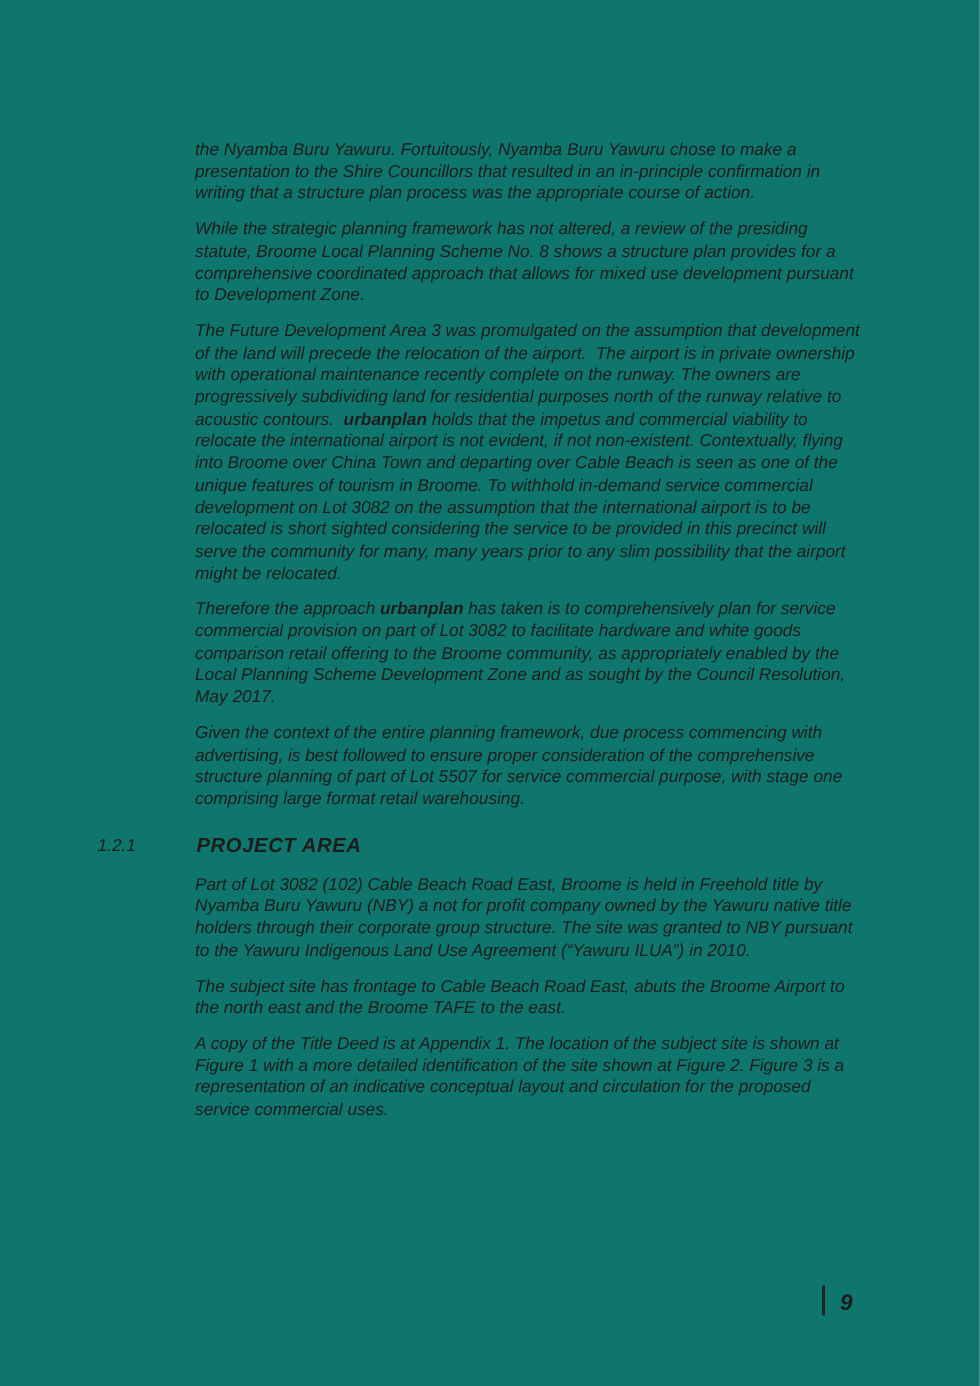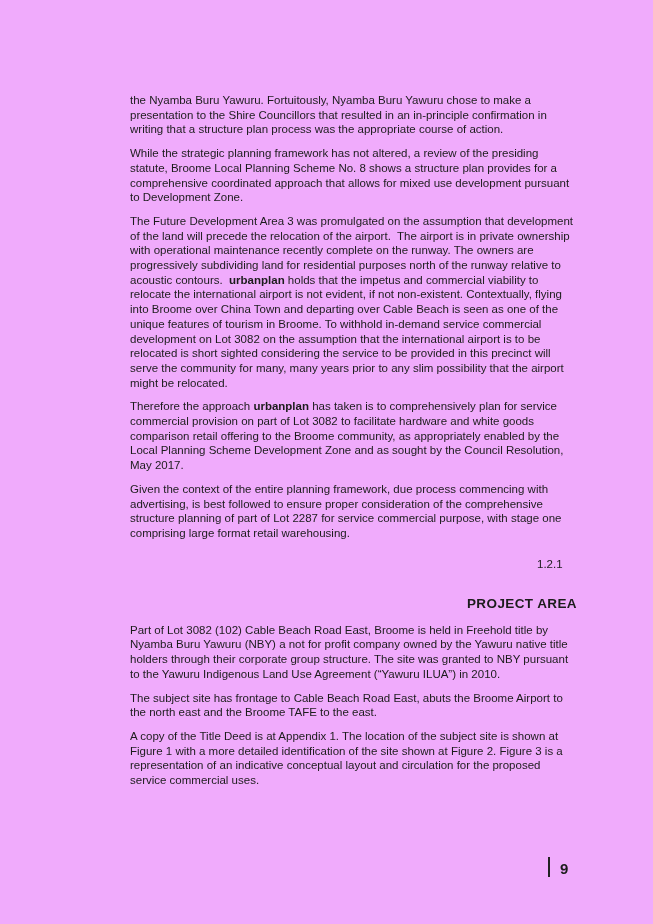--- a/index.html
+++ b/index.html
@@ -6,41 +6,41 @@
   body {
     width: 653px; height: 924px;
     background: #ffffff;
     font-family: "Liberation Sans", sans-serif;
     color: #1c1c1c;
     position: relative;
     overflow: hidden;
   }
   .page {
     position: absolute; inset: 0;
-    background: #f0abfc;
+    background: #0f766e;
+    font-style: italic;
   }
   .doc-body {
     position: absolute;
     left: 130px; top: 93px;
     width: 447px;
     font-size: 11.5px;
     line-height: 14.7px;
     text-align: left;
   }
   .para {
     margin: 0 0 9px 0;
     white-space: pre-wrap;
   }
   .para .b { font-weight: bold; }
   .heading {
     display: flex;
     align-items: flex-end;
     margin: 15px 0 11px -65px;
     line-height: 16px;
-    flex-direction: column;
   }
   .heading-num {
     width: 40px;
     flex: 0 0 40px;
     font-size: 11.5px;
     font-weight: 400;
   }
   .heading-title {
     font-size: 13.5px;
     font-weight: bold;
@@ -69,21 +69,21 @@
 </style>
 </head>
 <body>
 
 <div class="page">
   <div class="doc-body">
       <p class="para"><span>the Nyamba Buru Yawuru. Fortuitously, Nyamba Buru Yawuru chose to make a presentation to the Shire Councillors that resulted in an in-principle confirmation in writing that a structure plan process was the appropriate course of action.</span></p>
       <p class="para"><span>While the strategic planning framework has not altered, a review of the presiding statute, Broome Local Planning Scheme No. 8 shows a structure plan provides for a comprehensive coordinated approach that allows for mixed use development pursuant to Development Zone.</span></p>
       <p class="para"><span>The Future Development Area 3 was promulgated on the assumption that development of the land will precede the relocation of the airport.  The airport is in private ownership with operational maintenance recently complete on the runway. The owners are progressively subdividing land for residential purposes north of the runway relative to acoustic contours.  </span><span class="b">urbanplan</span><span> holds that the impetus and commercial viability to relocate the international airport is not evident, if not non-existent. Contextually, flying into Broome over China Town and departing over Cable Beach is seen as one of the unique features of tourism in Broome. To withhold in-demand service commercial development on Lot 3082 on the assumption that the international airport is to be relocated is short sighted considering the service to be provided in this precinct will serve the community for many, many years prior to any slim possibility that the airport might be relocated.</span></p>
       <p class="para"><span>Therefore the approach </span><span class="b">urbanplan</span><span> has taken is to comprehensively plan for service commercial provision on part of Lot 3082 to facilitate hardware and white goods comparison retail offering to the Broome community, as appropriately enabled by the Local Planning Scheme Development Zone and as sought by the Council Resolution, May 2017.</span></p>
-      <p class="para"><span>Given the context of the entire planning framework, due process commencing with advertising, is best followed to ensure proper consideration of the comprehensive structure planning of part of Lot 2287 for service commercial purpose, with stage one comprising large format retail warehousing.</span></p>
+      <p class="para"><span>Given the context of the entire planning framework, due process commencing with advertising, is best followed to ensure proper consideration of the comprehensive structure planning of part of Lot 5507 for service commercial purpose, with stage one comprising large format retail warehousing.</span></p>
       <div class="heading">
         <span class="heading-num">1.2.1</span>
         <span class="heading-title">PROJECT AREA</span>
       </div>
       <p class="para"><span>Part of Lot 3082 (102) Cable Beach Road East, Broome is held in Freehold title by Nyamba Buru Yawuru (NBY) a not for profit company owned by the Yawuru native title holders through their corporate group structure. The site was granted to NBY pursuant to the Yawuru Indigenous Land Use Agreement (“Yawuru ILUA”) in 2010.</span></p>
       <p class="para"><span>The subject site has frontage to Cable Beach Road East, abuts the Broome Airport to the north east and the Broome TAFE to the east.</span></p>
       <p class="para"><span>A copy of the Title Deed is at Appendix 1. The location of the subject site is shown at Figure 1 with a more detailed identification of the site shown at Figure 2. Figure 3 is a representation of an indicative conceptual layout and circulation for the proposed service commercial uses.</span></p>
     </div>
   <div class="footer">
     <span class="footer-bar"></span>

